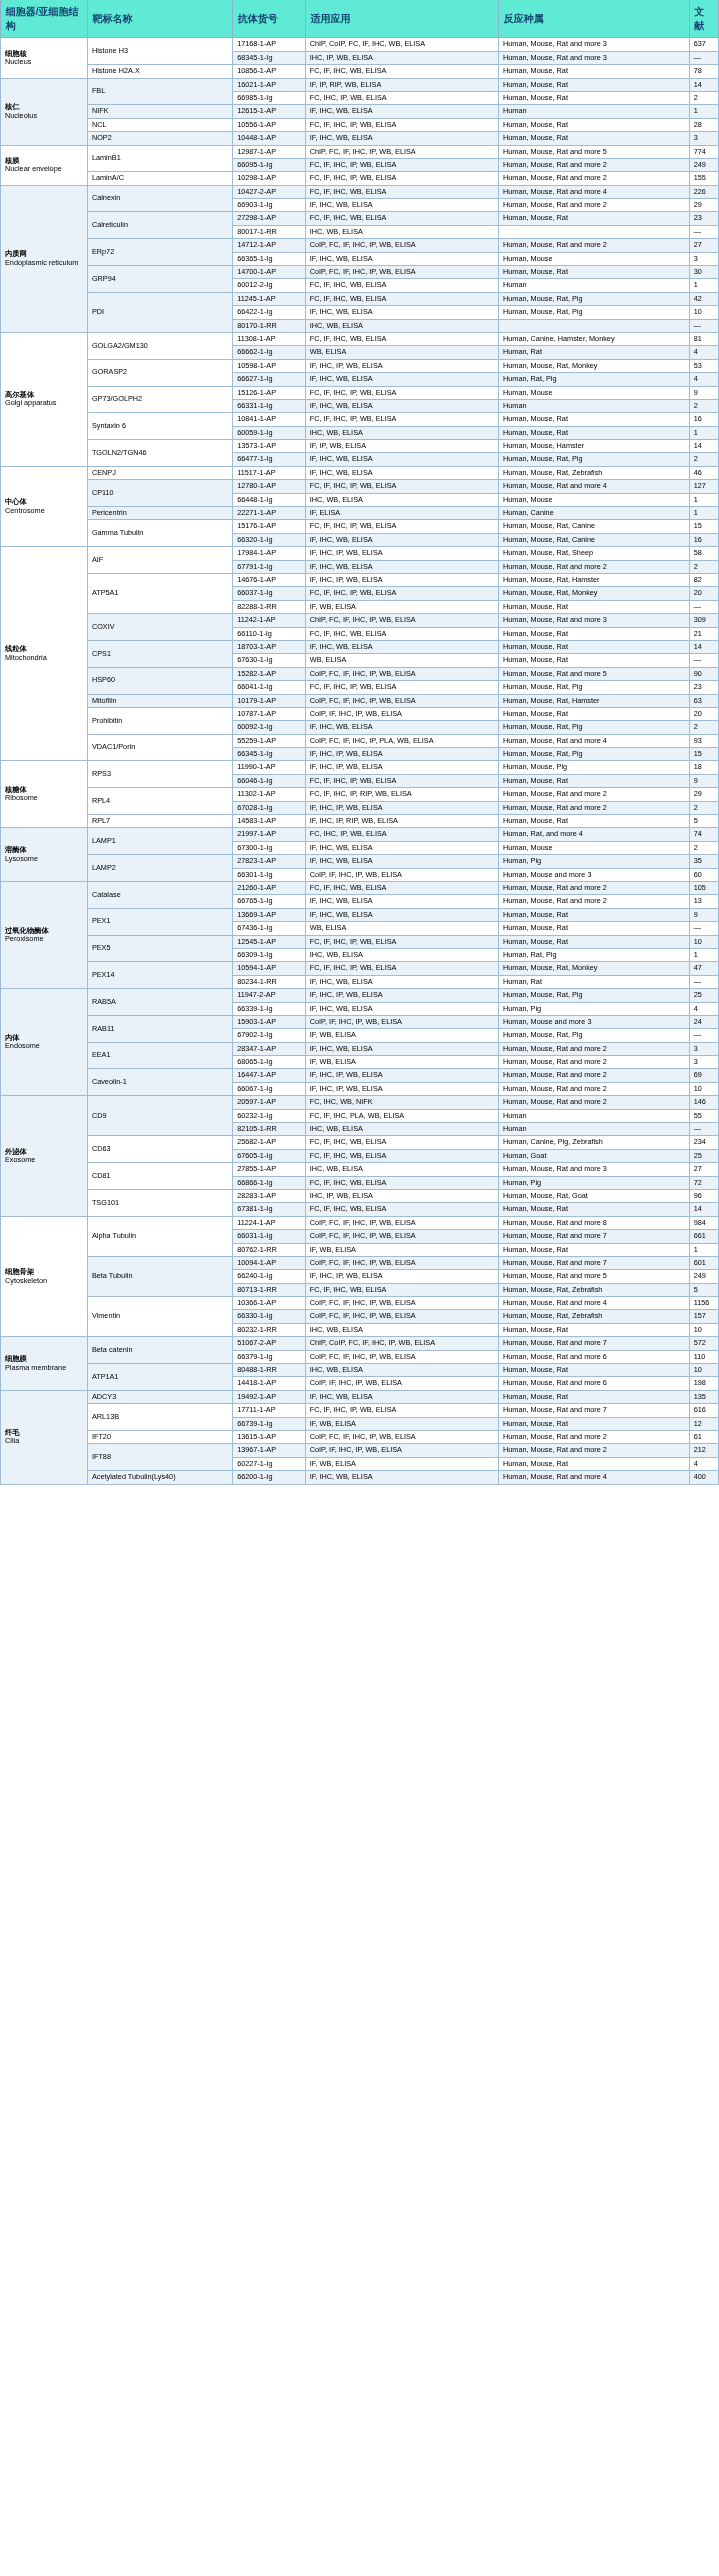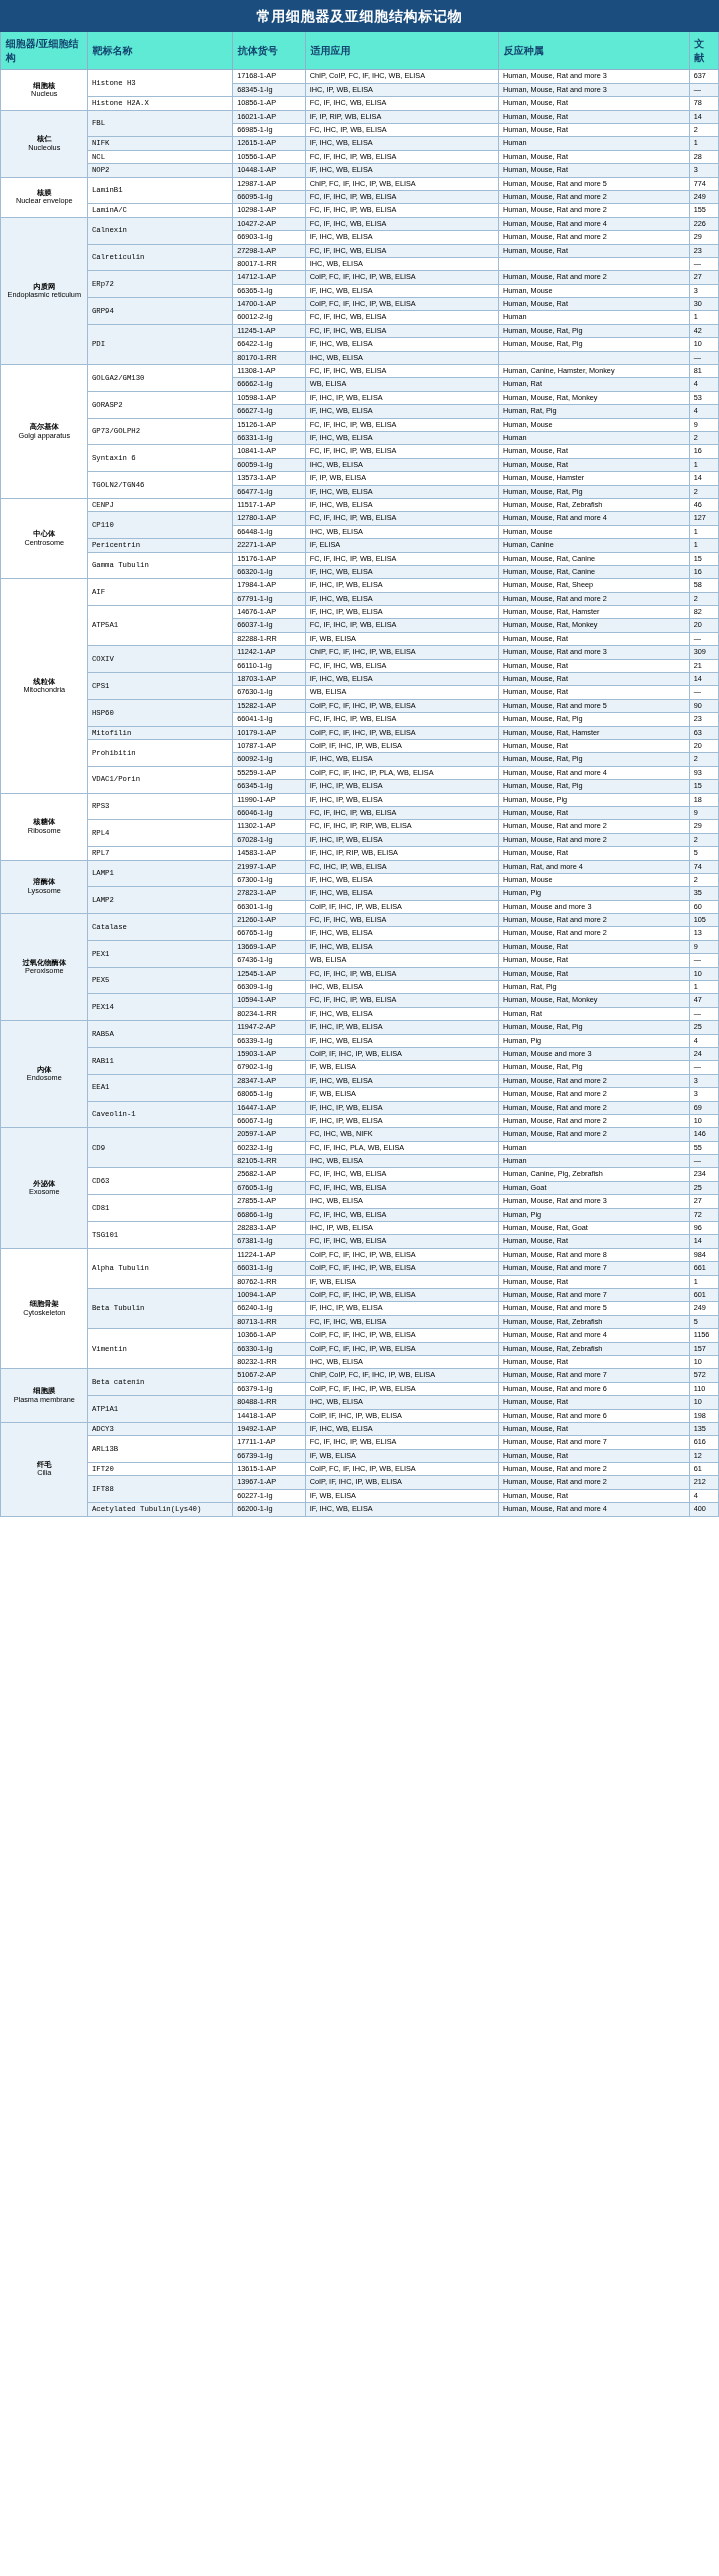--- a/index.html
+++ b/index.html
@@ -50,45 +50,43 @@
     line-height: 1.15;
     overflow: hidden;
     white-space: nowrap;
   }
   td.organelle {
     font-weight: bold;
     font-size: 7.7px;
     padding-left: 4.7px;
     border-left: none;
     line-height: 1.35;
-    text-align: center;
   }
   td.organelle .cn { display: block; }
   td.organelle .en { display: block; font-weight: normal; }
-  td.target { font-size: 7.7px; font-family: Liberation Mono, monospace; }
+  td.target { font-size: 7.7px; }
   td.cat { font-size: 7.3px; }
   td.apps { font-size: 7px; }
   td.species { font-size: 7px; }
   td.refs { font-size: 7.3px; border-right: none; }
   tr.band-a td { background: #ffffff; }
   tr.band-b td { background: #e9f2f8; }
   tr.grp-start td { border-top: 1px solid #6f9ec4; }
   tr.sec-start td { border-top: 1.3px solid #5b8fb9; }
   col.c-org { width: 67px; }
   col.c-tgt { width: 112px; }
   col.c-cat { width: 56px; }
   col.c-app { width: 149px; }
   col.c-spc { width: 147px; }
   col.c-ref { width: 22.6px; }
 </style>
 </head>
 <body>
 
 <div id="root">
-  <div class="title-bar">常用细胞器及亚细胞结构标记物</div>
   <table class="main">
     <colgroup>
       <col class="c-org">
         <col class="c-tgt">
         <col class="c-cat">
       <col class="c-app">
         <col class="c-spc">
         <col class="c-ref">
     </colgroup>
     <thead>

